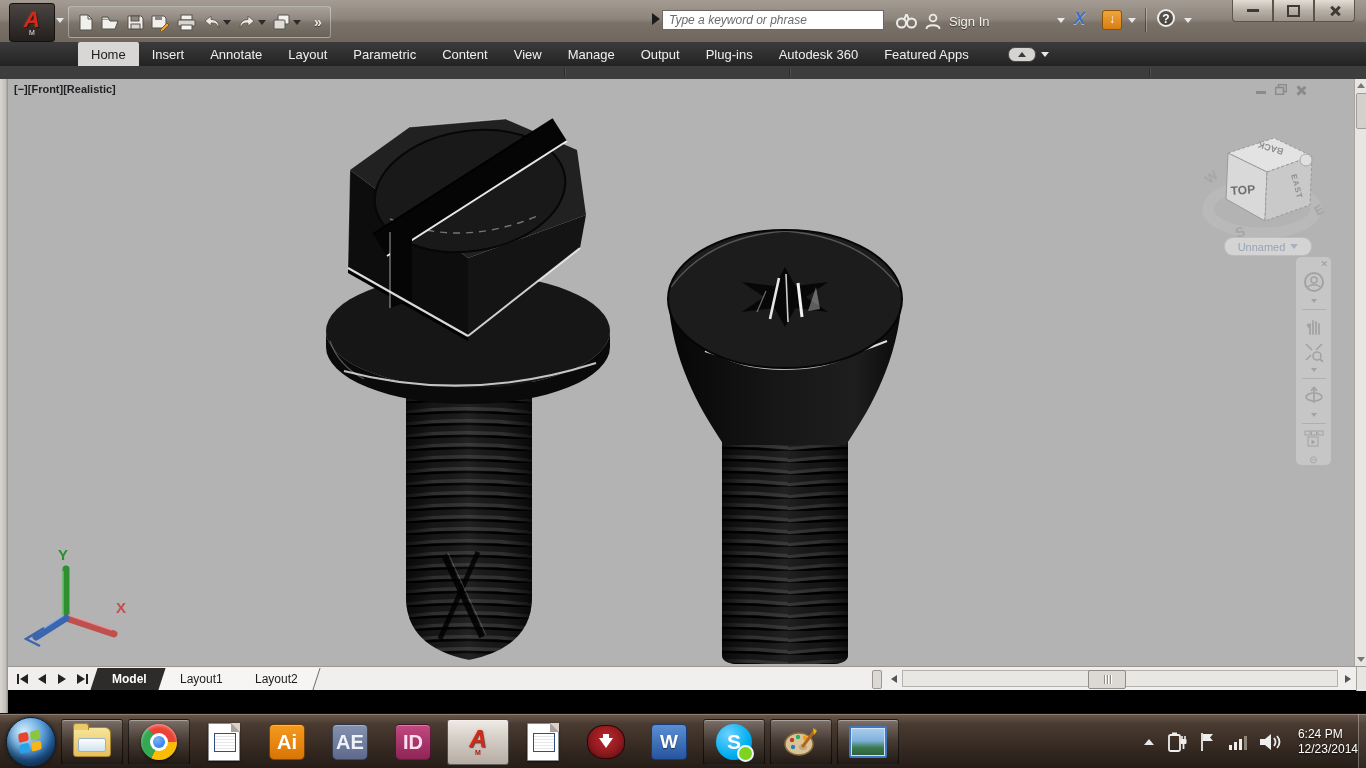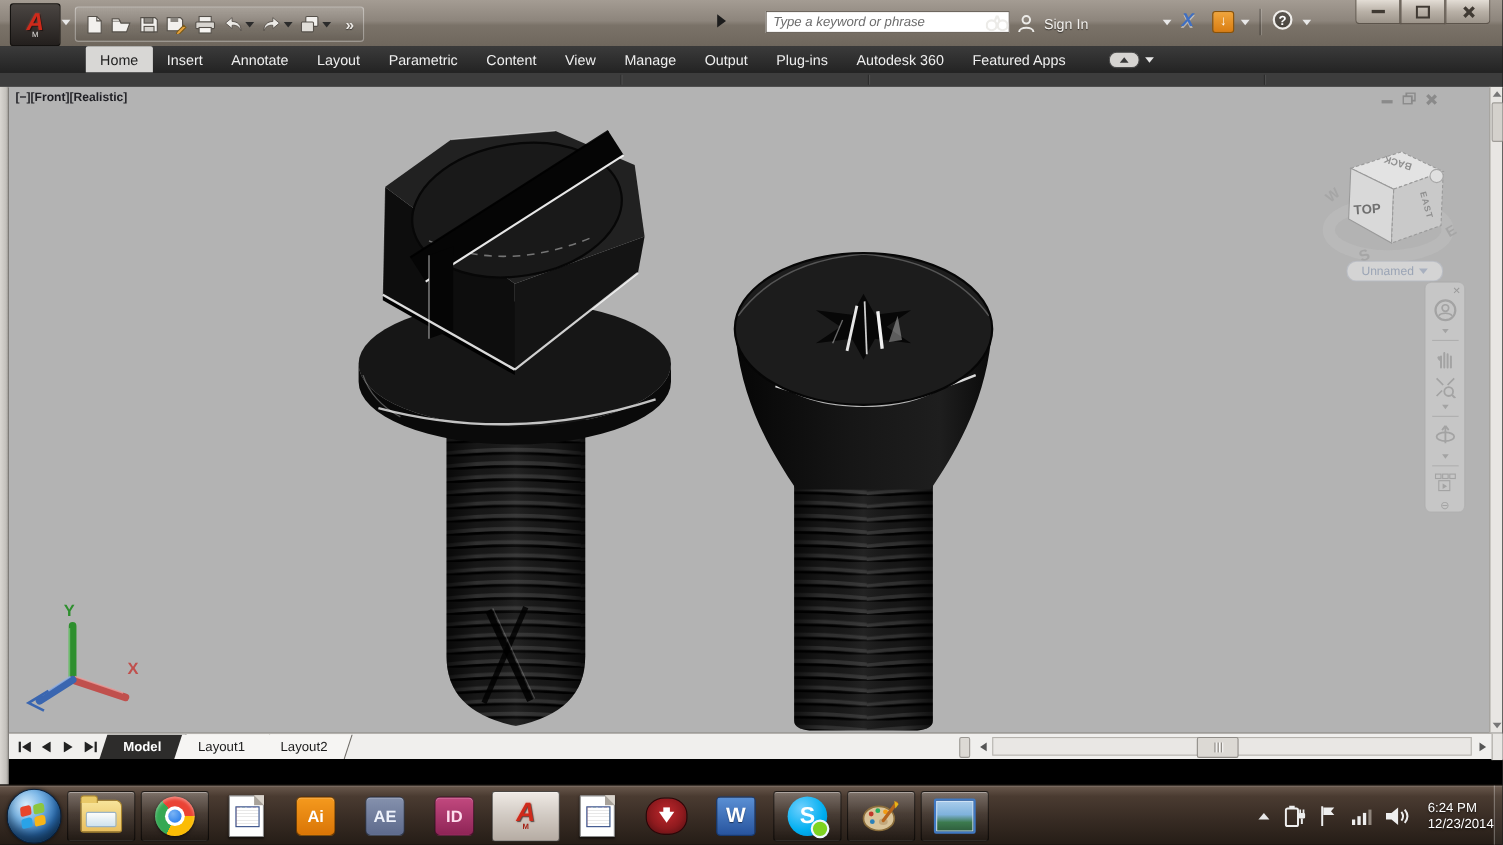--- a/index.html
+++ b/index.html
@@ -23,21 +23,21 @@
   .qat{position:absolute;left:68px;top:6px;height:30px;display:flex;align-items:center;gap:7px;
     padding:0 8px;border:1px solid rgba(255,255,255,.35);border-radius:3px;
     background:linear-gradient(180deg,rgba(255,255,255,.12),rgba(0,0,0,.08));}
   .qat-btn{display:flex;align-items:center;gap:2px;cursor:pointer;}
   .qat-more{color:#ece9e5;font-weight:bold;font-size:14px;margin-left:6px;cursor:pointer;
     text-shadow:0 1px 1px rgba(0,0,0,.5);}
   .win-title{position:absolute;left:375px;top:0;width:260px;height:42px;line-height:40px;
     text-align:center;font-size:13px;color:#14110e;text-shadow:0 1px 0 rgba(255,255,255,.25);}
   .search-go{position:absolute;left:652px;top:13px;width:0;height:0;cursor:pointer;
     border-top:6px solid transparent;border-bottom:6px solid transparent;border-left:8px solid #1c1c1c;}
-  .search-box{position:absolute;left:696px;top:10px;width:222px;height:20px;border:1px solid #6e675f;
+  .search-box{position:absolute;left:662px;top:10px;width:222px;height:20px;border:1px solid #6e675f;
     background:#fff;font-family:"Liberation Sans",sans-serif;font-style:italic;font-size:12px;
     color:#555;padding:0 6px;box-sizing:border-box;}
   .search-box::placeholder{color:#6b6b6b;font-style:italic;}
   .tb-ico{display:inline-flex;align-items:center;justify-content:center;cursor:pointer;}
   .signin-wrap{position:absolute;left:896px;top:8px;display:flex;align-items:center;gap:8px;height:26px;}
   .signin-label{color:#f3f1ee;font-size:13px;text-shadow:0 1px 1px rgba(0,0,0,.55);cursor:pointer;}
   .signin-caret{position:absolute;left:1057px;top:18px;}
   .xchg{position:absolute;left:1074px;top:9px;font-size:17px;font-weight:900;font-style:italic;
     color:#3f6fc2;text-shadow:0 1px 0 rgba(255,255,255,.45);cursor:pointer;}
   .dl-btn{position:absolute;left:1102px;top:10px;width:18px;height:18px;border-radius:3px;
@@ -186,21 +186,21 @@
   .docicon{position:relative;width:30px;height:36px;background:#fff;border:1px solid #8e8e8e;
     border-radius:1px;box-shadow:0 1px 2px rgba(0,0,0,.5);}
   .docicon:before{content:"";position:absolute;right:-1px;top:-1px;border-style:solid;
     border-width:0 9px 9px 0;border-color:transparent #d8d2ca #a8a29a transparent;}
   .docicon .grid{position:absolute;left:5px;top:9px;width:20px;height:17px;border:1px solid #334d88;
     background:repeating-linear-gradient(180deg,#fff 0 2px,#e8e8e8 2px 3px),
     repeating-linear-gradient(90deg,rgba(200,40,40,.85) 0 3px,rgba(255,255,255,0) 3px 5px,
       rgba(40,120,60,.85) 5px 8px,rgba(255,255,255,0) 8px 10px,rgba(40,60,180,.85) 10px 13px,
       rgba(255,255,255,0) 13px 15px);}
   .adobe{width:34px;height:34px;border-radius:5px;border:1px solid rgba(0,0,0,.5);display:flex;
-    align-items:center;justify-content:center;font-weight:bold;font-size:15px;
+    align-items:center;justify-content:center;font-weight:bold;font-size:20px;
     box-shadow:inset 0 1px 0 rgba(255,255,255,.3);}
   .ai{background:linear-gradient(#f59a1e,#d97506);color:#fff;}
   .ae{background:linear-gradient(#8591ad,#5d6residual);}
   .ae{background:linear-gradient(#8591ad,#5d6a8c);color:#eef2fb;}
   .id{background:linear-gradient(#c2497f,#8e2456);color:#fde;}
   .acadbtn{display:flex;flex-direction:column;align-items:center;justify-content:center;line-height:1;}
   .ytd{position:relative;width:36px;height:32px;border-radius:45%;
     background:radial-gradient(circle at 50% 40%,#c0282d 0%,#8f1a1e 55%,#4a0d10 100%);
     border:1px solid #2a0608;display:flex;align-items:center;justify-content:center;}
   .ytd .arr{width:0;height:0;border-left:7px solid transparent;border-right:7px solid transparent;

